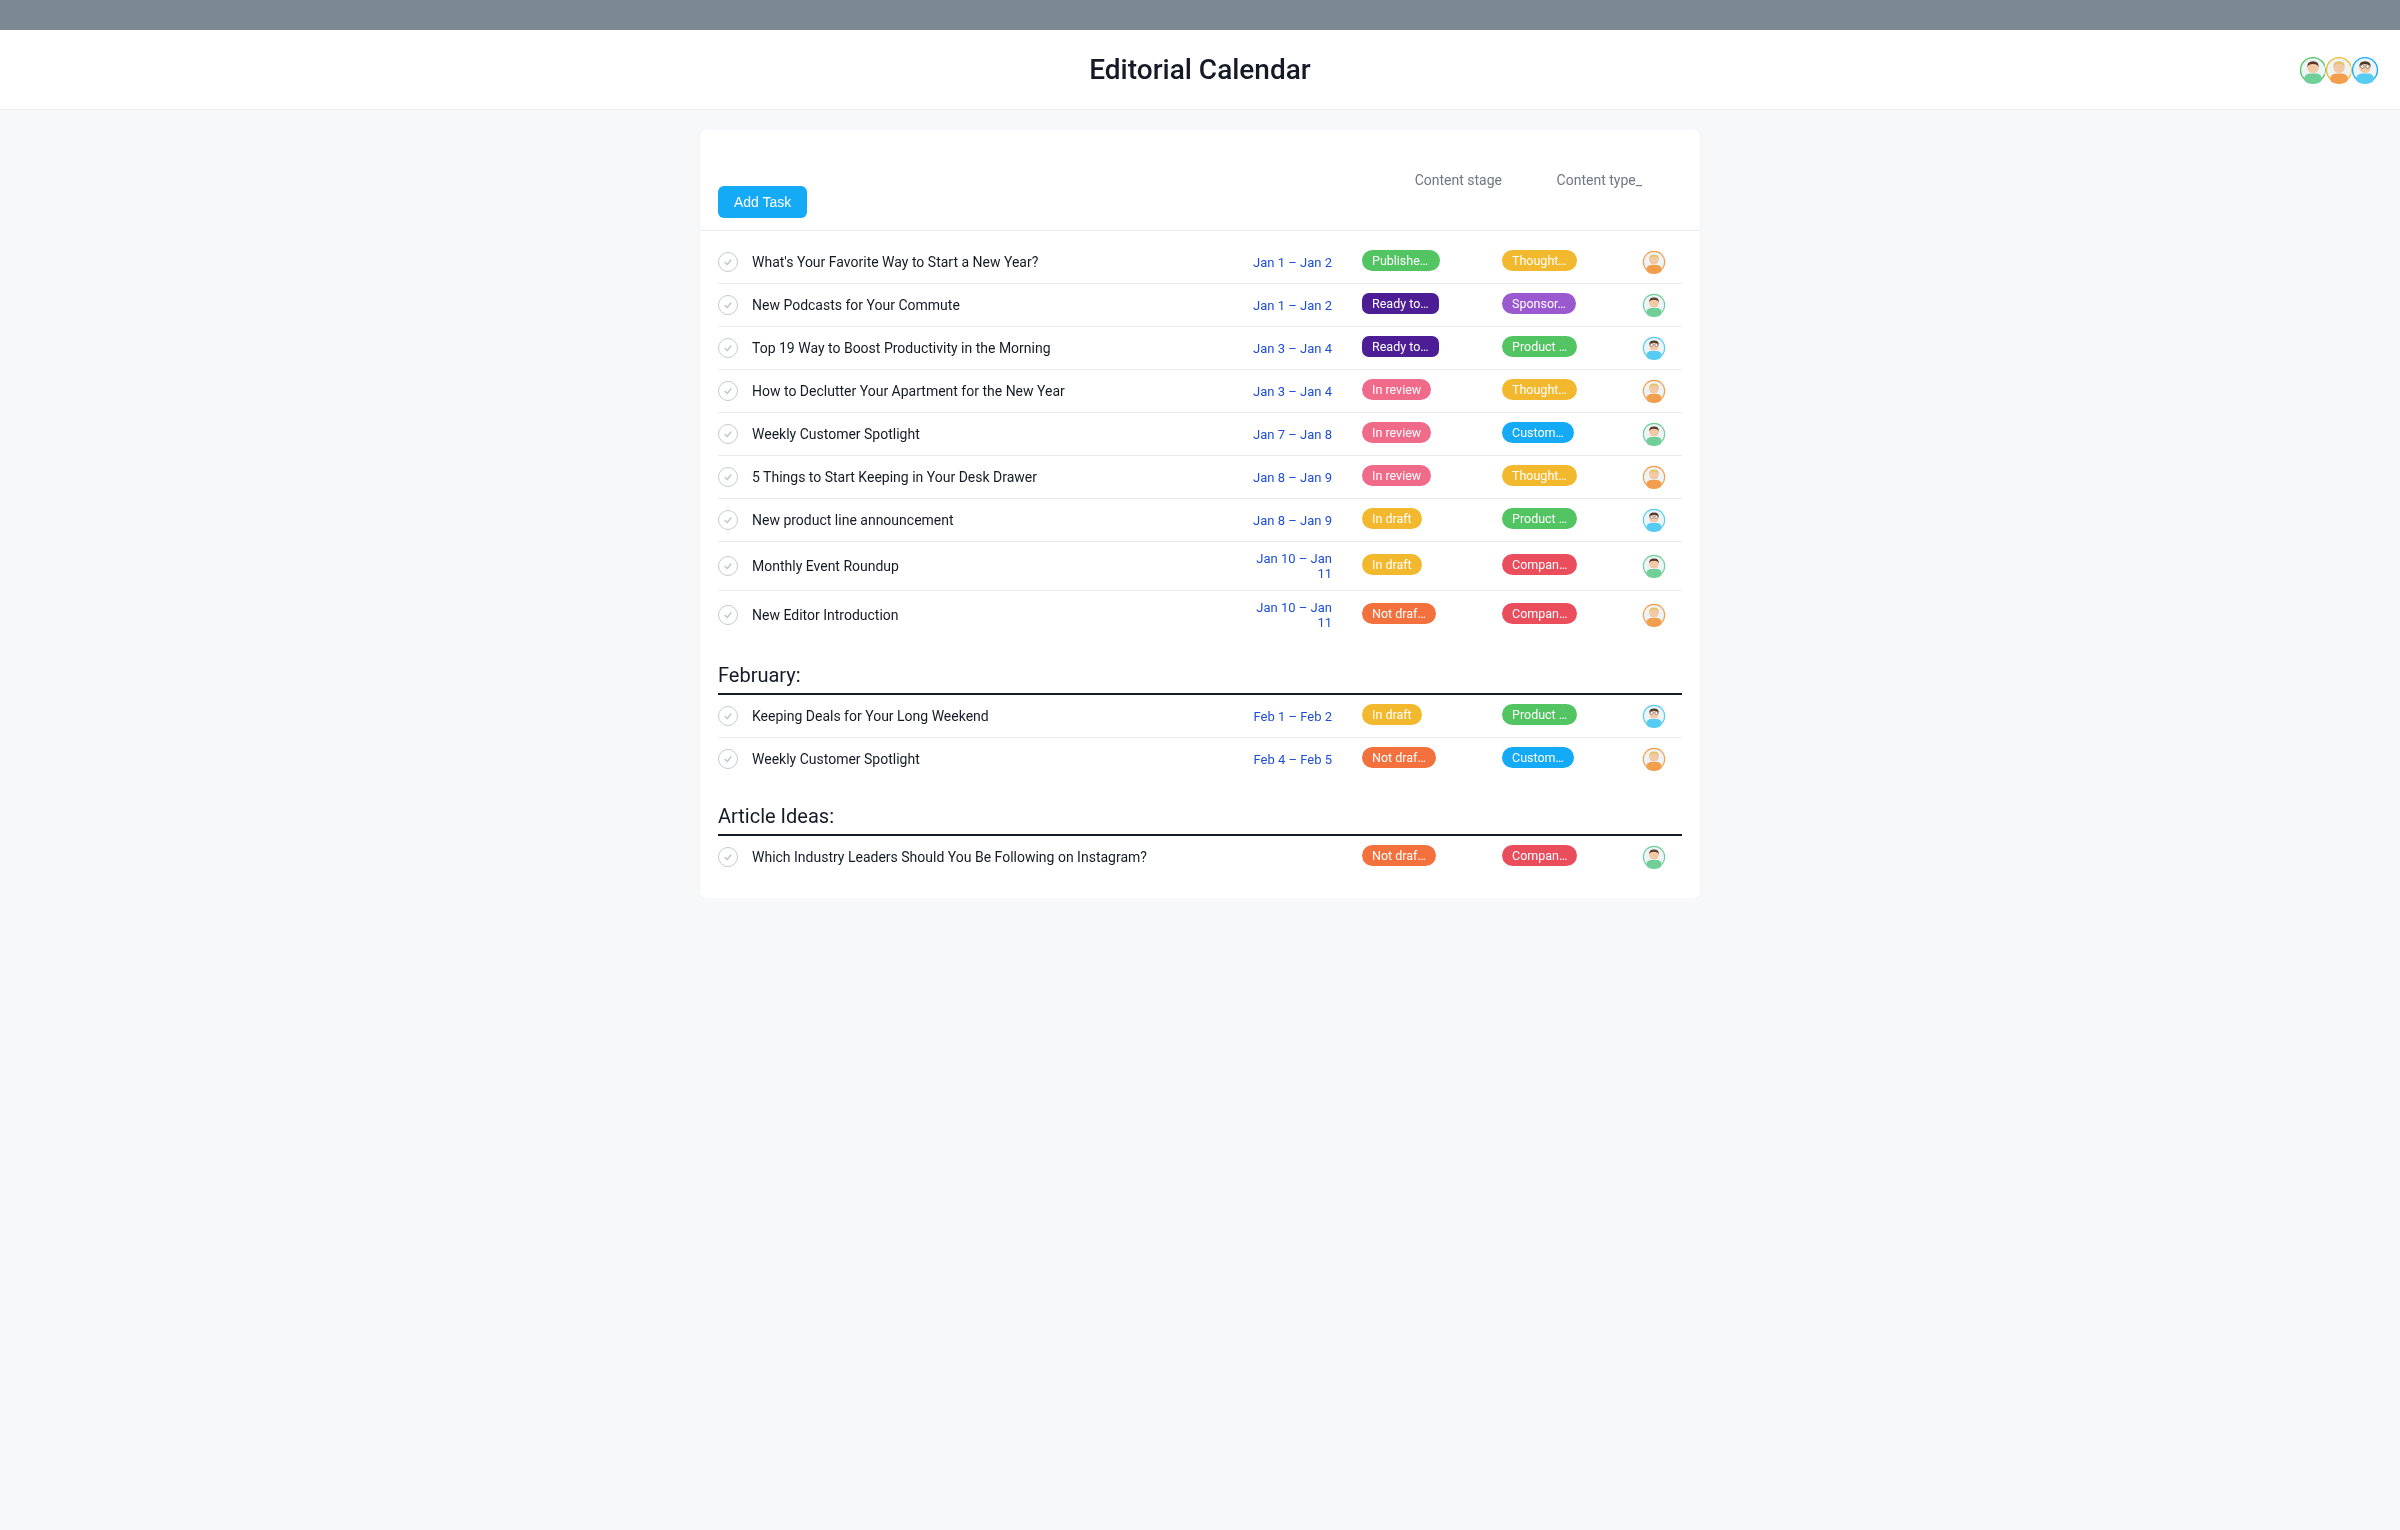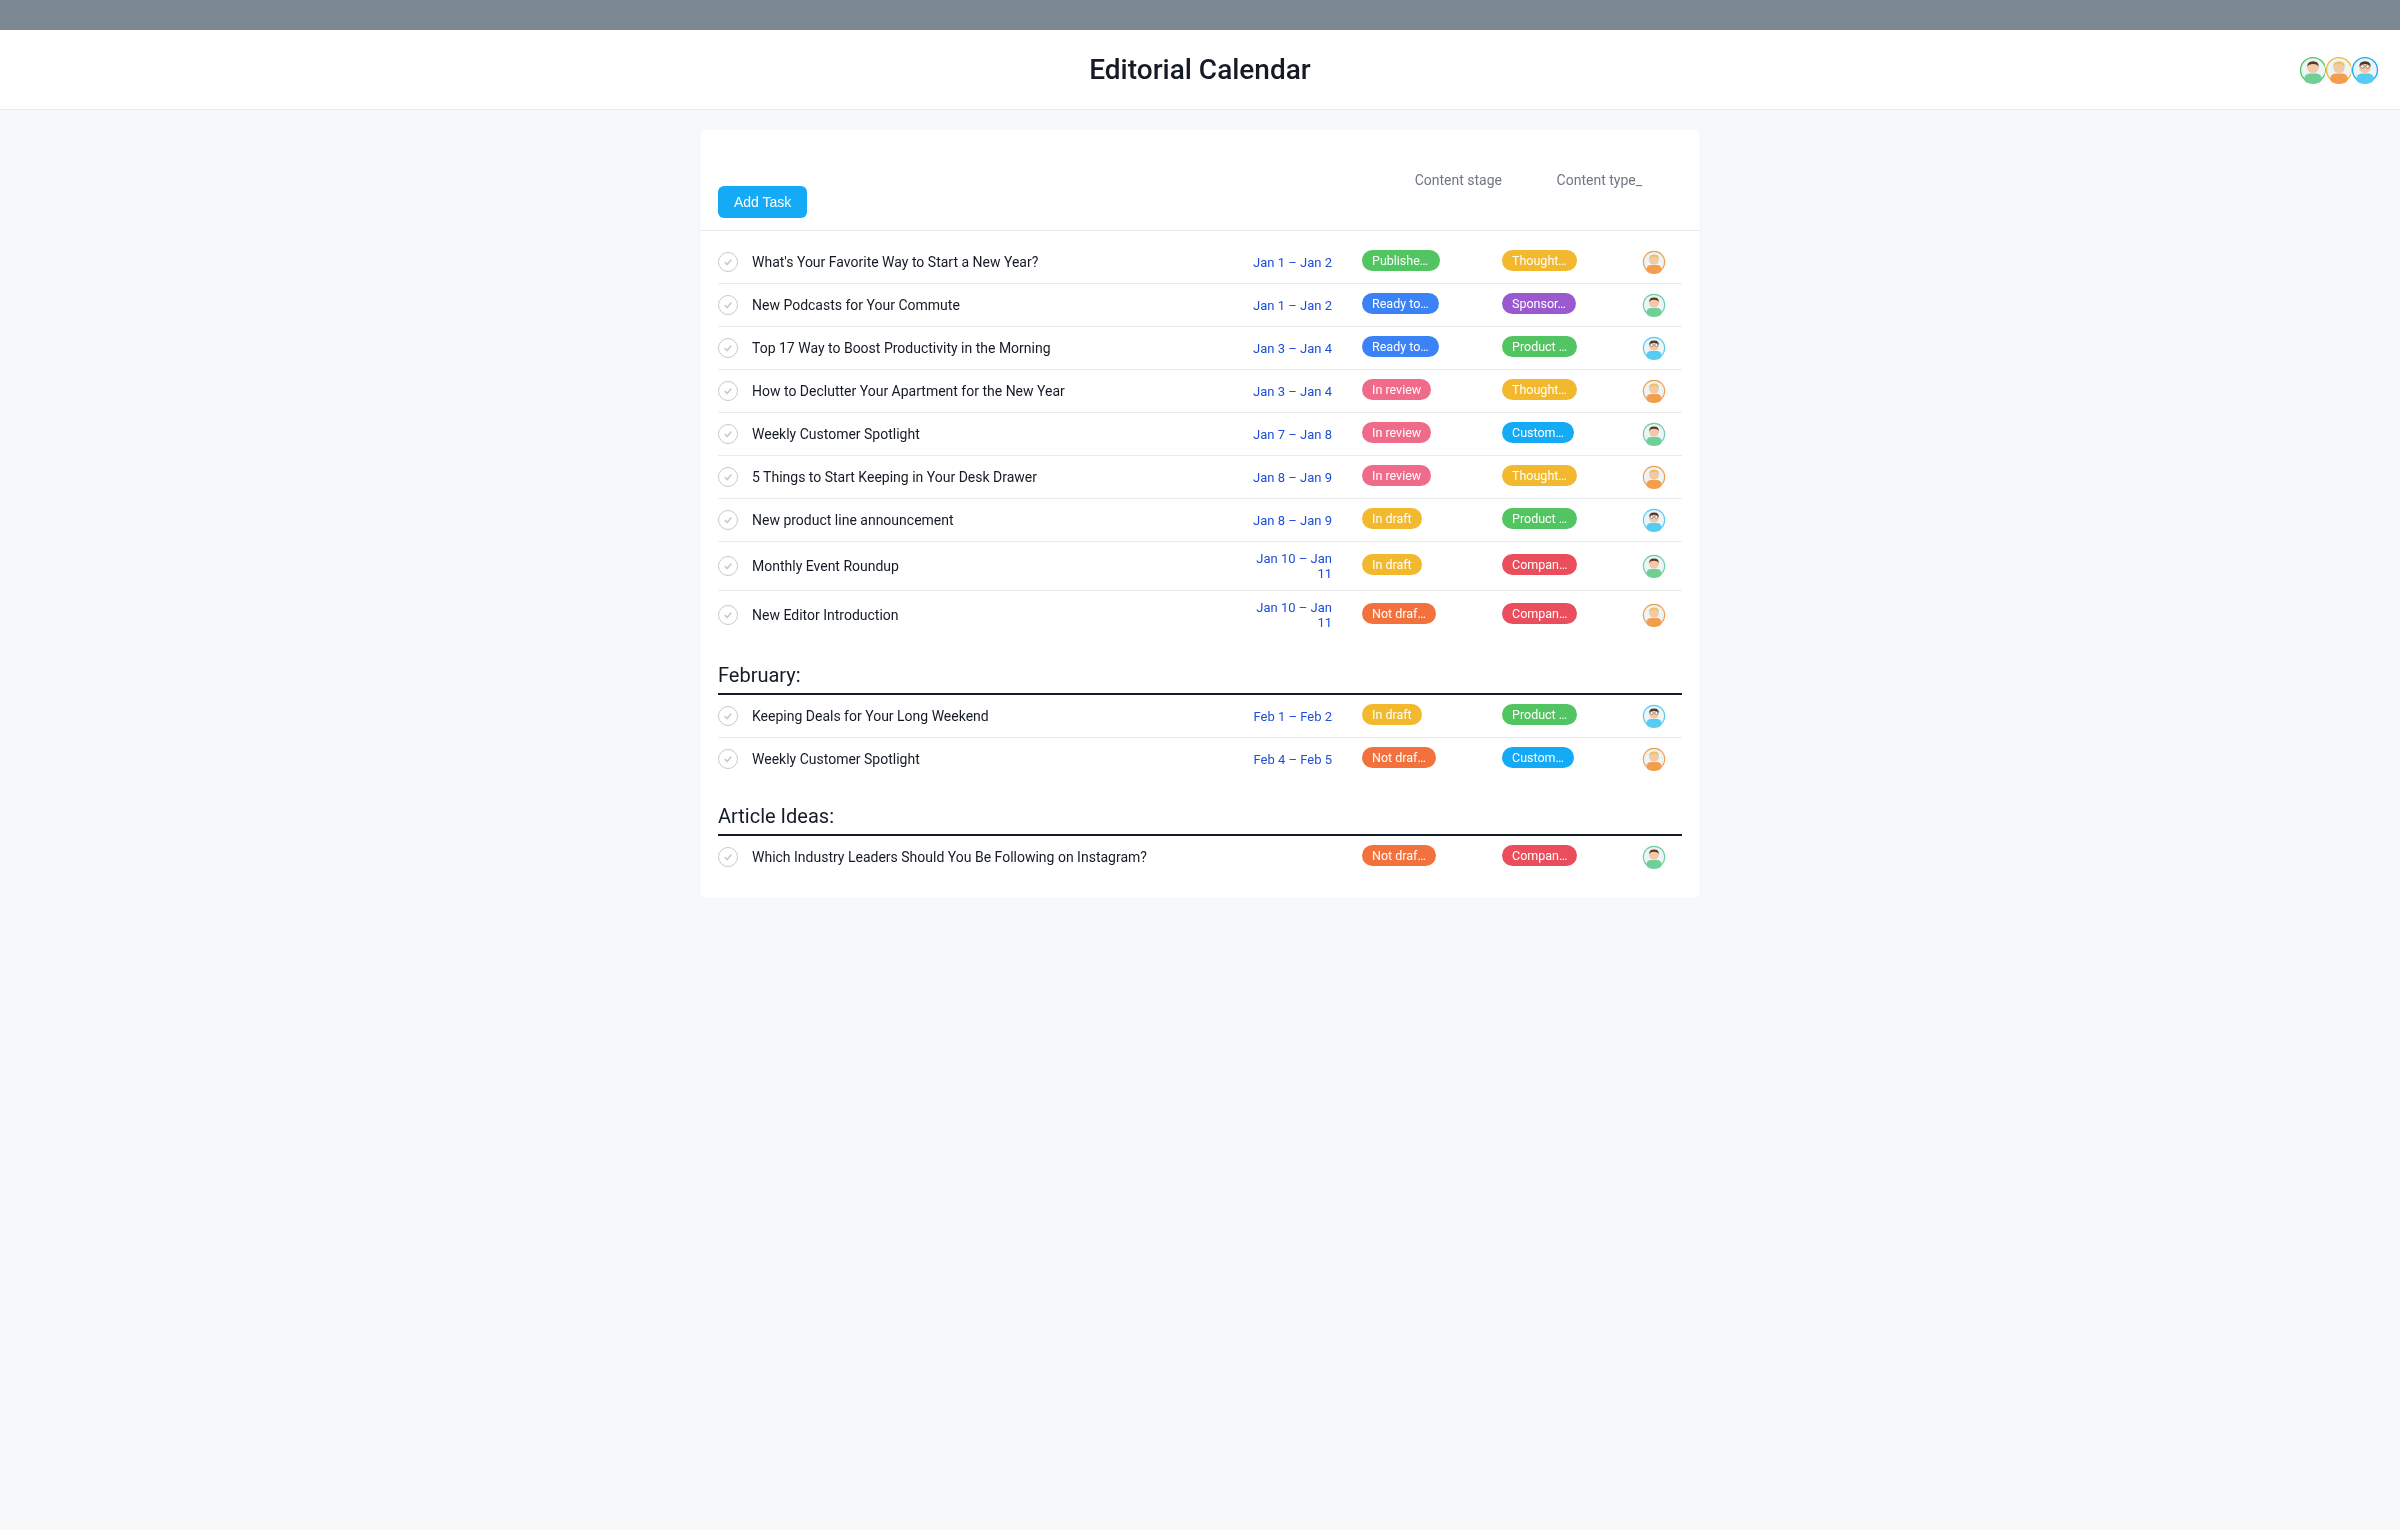--- a/index.html
+++ b/index.html
@@ -145,21 +145,21 @@
     .row-avatar {
       width: 24px;
       height: 24px;
       border-radius: 50%;
       overflow: hidden;
     }
     .row-avatar svg { width:100%; height:100%; }
 
     
     .c-published { background:#52c462; }
-    .c-ready     { background:#3b82f6; }
+    .c-ready     { background:#4c1d95;border-radius:7px; }
     .c-review    { background:#f06a8a; }
     .c-draft     { background:#f2b82e; }
     .c-notdraft  { background:#f2713d; }
     .c-thought   { background:#f2b82e; }
     .c-sponsor   { background:#9b59d0; }
     .c-product   { background:#52c462; }
     .c-customer  { background:#14aaf5; }
     .c-company   { background:#ea4e5d; }
   </style>
 </head>
@@ -256,21 +256,21 @@
 
   </svg></span>
           </span>
         </div>
         <div class="task-row">
           <span class="check">
             <svg viewBox="0 0 12 12">
               <polyline points="2,6 5,9 10,3"></polyline>
             </svg>
           </span>
-          <span class="task-title">Top 17 Way to Boost Productivity in the Morning</span>
+          <span class="task-title">Top 19 Way to Boost Productivity in the Morning</span>
           <span class="task-date">Jan 3 – Jan 4</span>
           <span class="col-tag"><span class="tag c-ready">Ready to…</span></span>
           <span class="col-tag"><span class="tag c-product">Product …</span></span>
           <span class="col-assignee">
             <span class="row-avatar"><svg viewBox="0 0 32 32">
     <circle cx="16" cy="16" r="15" fill="#56ccf2"></circle>
     <circle cx="16" cy="16" r="13.5" fill="#ecf4f7"></circle>
     <rect x="6" y="20" width="20" height="12" rx="6" fill="#56ccf2"></rect>
     <circle cx="16" cy="13" r="6.5" fill="#f3c9a5"></circle>
     <path d="M9.5 13 Q9 6 16 6 Q23 6 22.5 13 Q22 9 16 9 Q10 9 9.5 13 Z" fill="#4a3828"></path>

